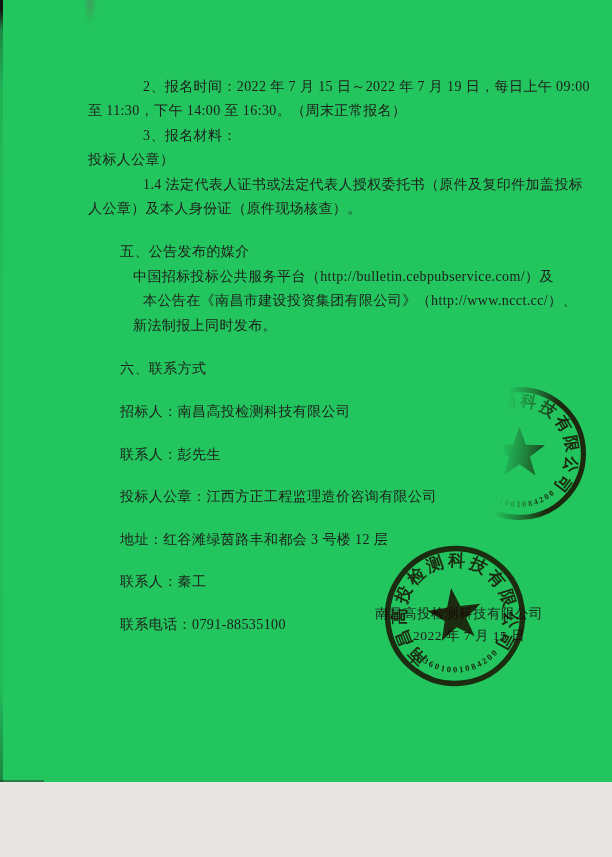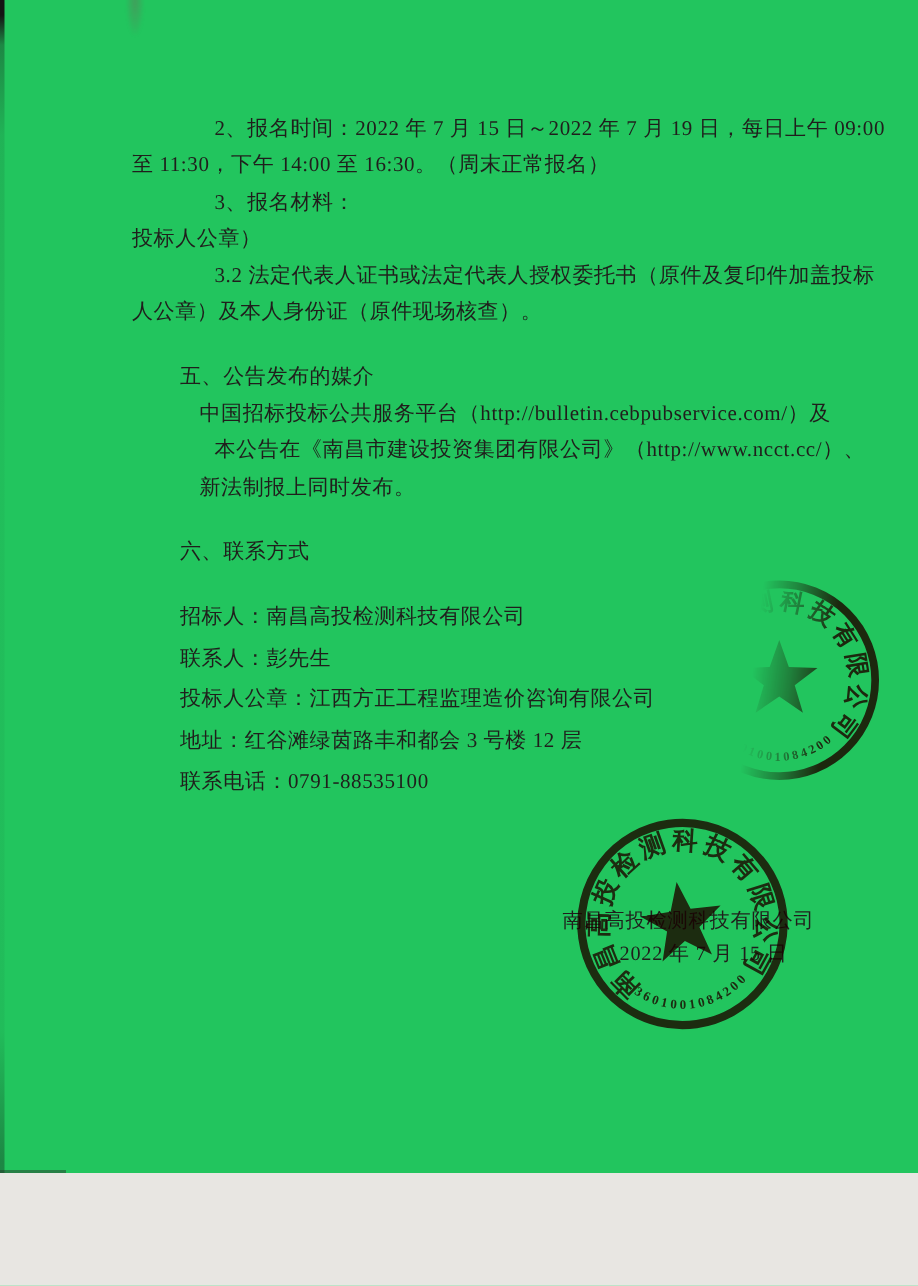--- a/index.html
+++ b/index.html
@@ -31,21 +31,21 @@
       rgba(115,98,88,.38), rgba(115,98,88,.12) 55%, rgba(115,98,88,0) 75%);
     filter:blur(1px);
   }
   
   .doc-lines {
     position:absolute; left:88px; top:75px; width:480px;
     font-size:14px; line-height:24.4px; letter-spacing:.4px;
     font-weight:500;
   }
   .line { white-space:nowrap; }
-  .line.sp { margin-top:3px;font-family:Liberation Serif, serif; }
+  .line.sp { margin-top:18px;font-family:Liberation Serif, serif; }
   .ind-a { padding-left:0; }
   .ind-b { padding-left:32px;margin-top:19px; }
   .ind-c { padding-left:55px; }
   .ind-d { padding-left:45px; }
   
   .sig-company {
     position:absolute; left:375px; top:605px;
     font-size:13.5px; letter-spacing:.5px; white-space:nowrap;
   }
   .sig-date {
@@ -79,31 +79,32 @@
 
   <div class="edge-left"></div>
   <div class="smudge-top"></div>
   <div class="edge-bottom"></div>
 
   <div class="doc-lines" id="doc-lines">
       <div class="line ind-c">2、报名时间：2022 年 7 月 15 日～2022 年 7 月 19 日，每日上午 09:00</div>
       <div class="line ind-a">至 11:30，下午 14:00 至 16:30。（周末正常报名）</div>
       <div class="line ind-c">3、报名材料：</div>
       <div class="line ind-a">投标人公章）</div>
-      <div class="line ind-c">3.2 法定代表人证书或法定代表人授权委托书（原件及复印件加盖投标</div>
+      <div class="line ind-c">1.4 法定代表人证书或法定代表人授权委托书（原件及复印件加盖投标</div>
       <div class="line ind-a">人公章）及本人身份证（原件现场核查）。</div>
       <div class="line ind-b">五、公告发布的媒介</div>
       <div class="line ind-d">中国招标投标公共服务平台（http://bulletin.cebpubservice.com/）及</div>
       <div class="line ind-c">本公告在《南昌市建设投资集团有限公司》（http://www.ncct.cc/）、</div>
       <div class="line ind-d">新法制报上同时发布。</div>
       <div class="line ind-b">六、联系方式</div>
       <div class="line ind-b">招标人：南昌高投检测科技有限公司</div>
       <div class="line ind-b sp">联系人：彭先生</div>
       <div class="line ind-b sp">投标人公章：江西方正工程监理造价咨询有限公司</div>
       <div class="line ind-b sp">地址：红谷滩绿茵路丰和都会 3 号楼 12 层</div>
+      <div class="line ind-b sp">联系人：秦工</div>
       <div class="line ind-b sp">联系电话：0791-88535100</div>
     </div>
 
   <div class="sig-company">南昌高投检测科技有限公司</div>
   <div class="sig-date">2022 年 7 月 15 日</div>
 
   <div class="seal seal-right">
     <svg viewBox="0 0 160 160" aria-hidden="true">
       <defs>
         <path id="s2top" d="M 44.8 109.6 A 46 46 0 1 1 115.2 109.6" fill="none"></path>

